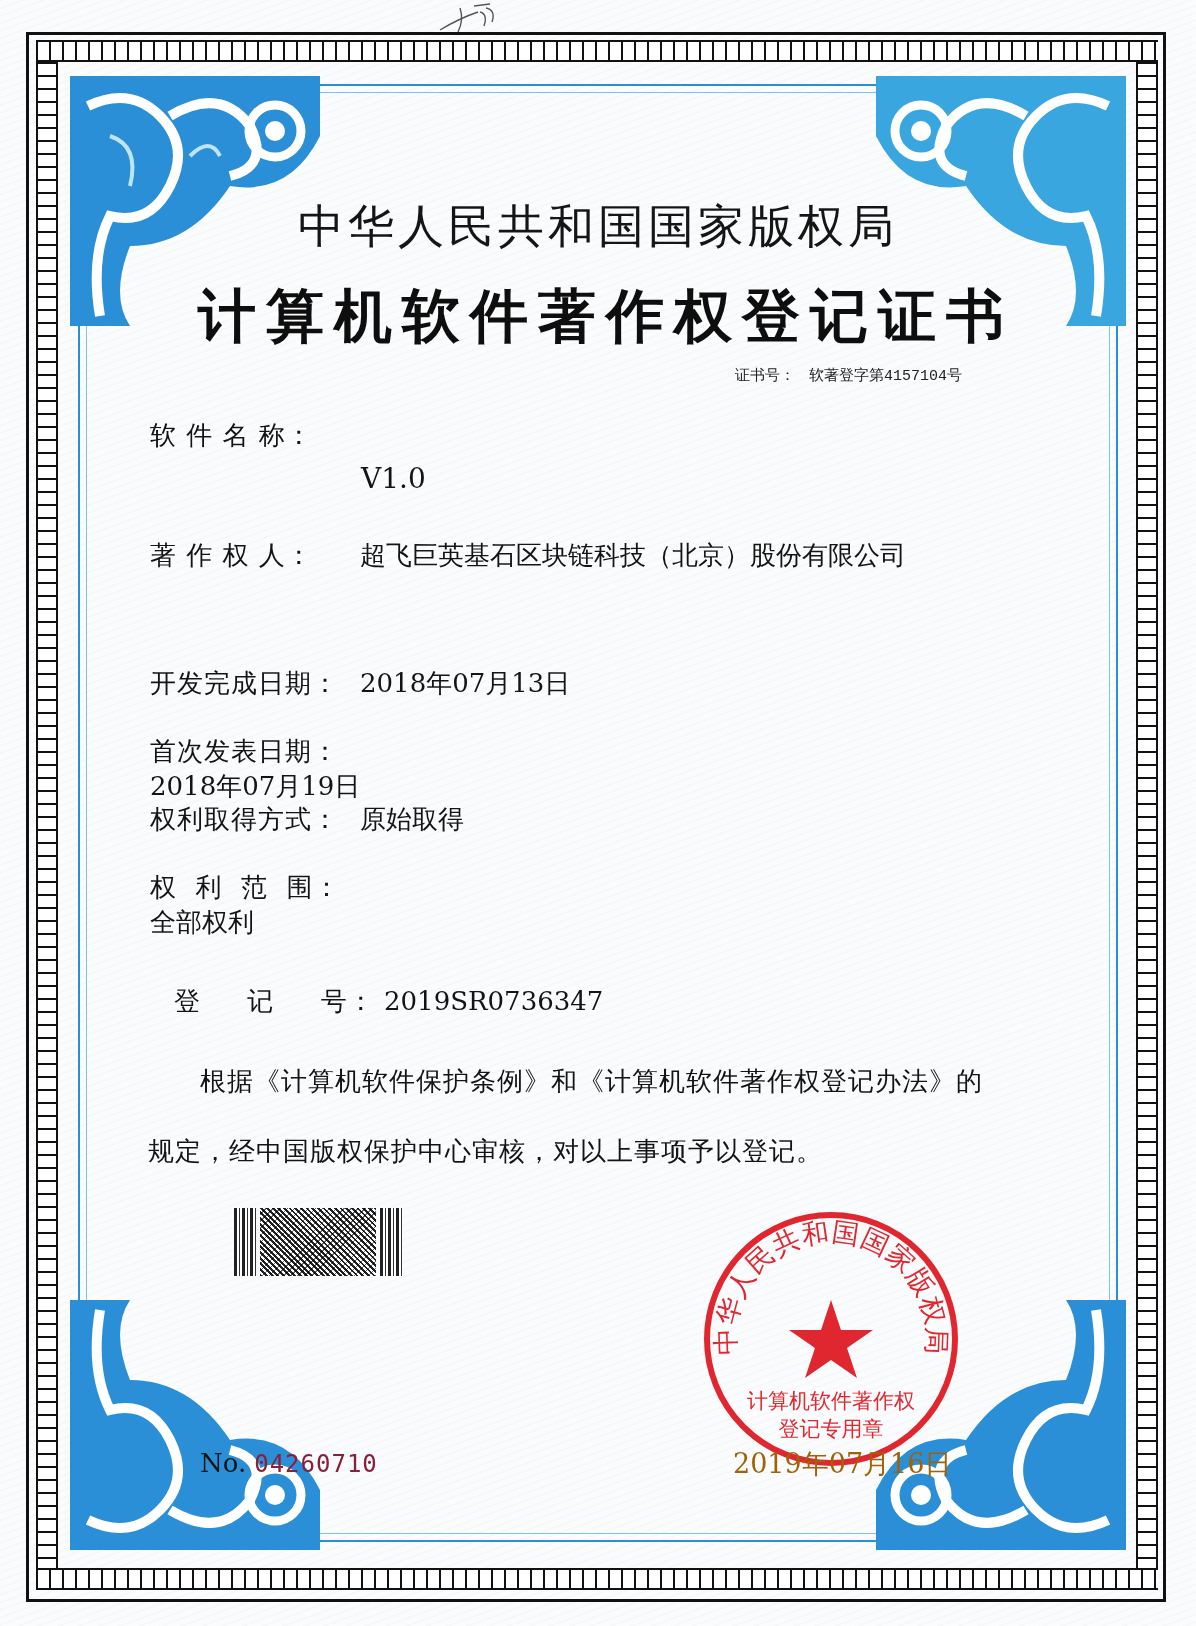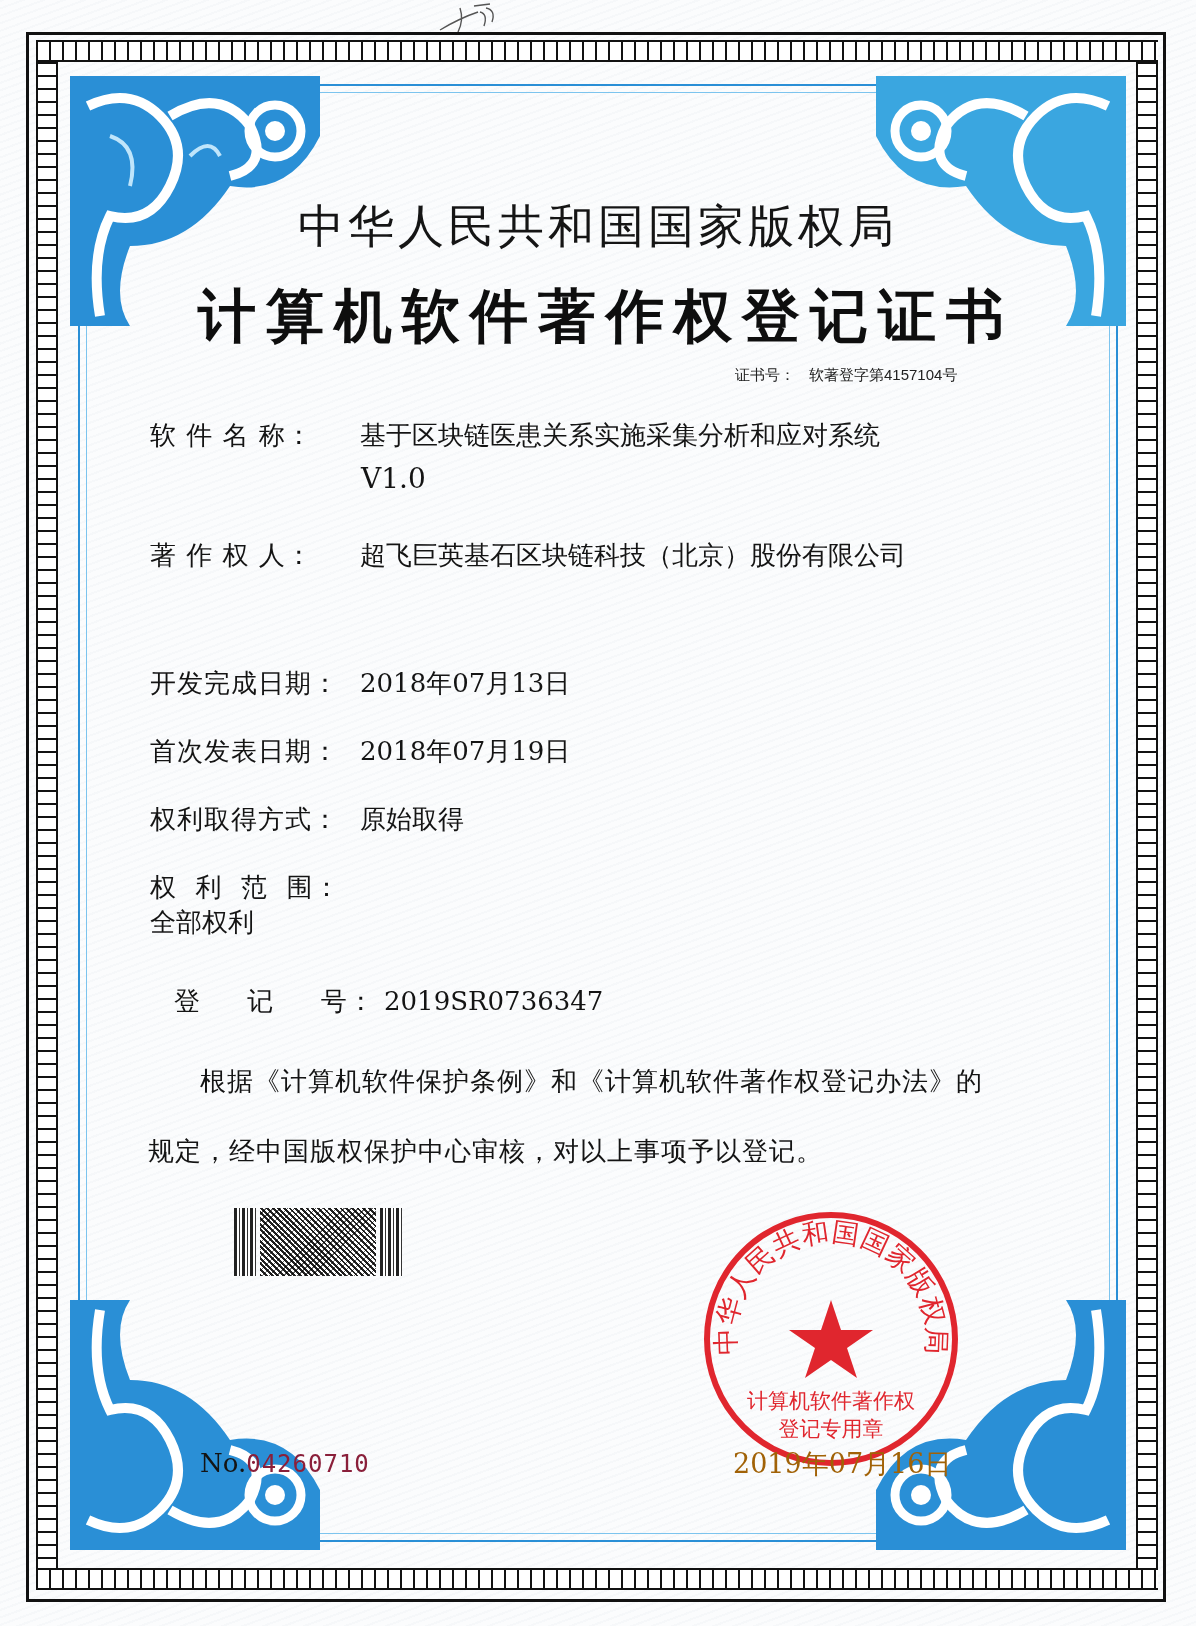--- a/index.html
+++ b/index.html
@@ -65,21 +65,21 @@
     font-family: "DejaVu Sans", "Liberation Sans", sans-serif;
     font-size: 46px; letter-spacing: 4px; color: #151515;
   }
   .title2 {
     position: absolute; left: 8px; width: 1196px; top: 278px; text-align: center;
     font-family: "DejaVu Serif", "Liberation Serif", serif; font-weight: bold;
     font-size: 58px; letter-spacing: 10px; color: #0e0e0e;
   }
   .cert-no {
     position: absolute; left: 735px; top: 366px; font-size: 15px; color: #222;
-    font-family: Liberation Sans, sans-serif;
+    font-family: Liberation Mono, monospace;
   }
   .cert-no .lbl { margin-right: 14px; }
 
   .field {
     position: absolute; left: 150px; font-size: 26px; display: flex; align-items: baseline;
     font-family: "DejaVu Sans", "Liberation Sans", sans-serif;
   }
   .field .label { width: 210px; display: inline-block; white-space: pre; letter-spacing: 1px; }
   .field .value { display: inline-block; }
   .field .value.mono { font-family: "DejaVu Serif", "Liberation Serif", serif; }
@@ -105,21 +105,21 @@
       repeating-linear-gradient(45deg, #222 0 2px, #fff 2px 4px),
       repeating-linear-gradient(-45deg, rgba(0,0,0,0.6) 0 1px, transparent 1px 5px);
     background-blend-mode: multiply; }
 
   .no-line {
     position: absolute; left: 200px; top: 1448px; font-size: 26px;
     font-family: "DejaVu Serif", "Liberation Serif", serif;
   }
   .no-line .num {
     color: #8a1f3a; font-family: "DejaVu Sans Mono", "Liberation Mono", monospace;
-    margin-left: 0; font-size: 24px; letter-spacing: 1px;
+    margin-left: 8px; font-size: 24px; letter-spacing: 1px;
   }
   .issue-date {
     position: absolute; left: 733px; top: 1446px; font-size: 27px;
     font-family: "DejaVu Serif", "Liberation Serif", serif; color: #a16207;
   }
   .seal {
     position: absolute; left: 700px; top: 1208px; width: 262px; height: 262px;
   }
   .handwriting {
     position: absolute; left: 430px; top: 0px; width: 80px; height: 34px;
@@ -175,35 +175,34 @@
 
 <div class="title1">中华人民共和国国家版权局</div>
 <div class="title2">计算机软件著作权登记证书</div>
 
 <div class="cert-no">
   <span class="lbl">证书号：</span><span>软著登字第4157104号</span>
 </div>
 
 <div class="field" style="top:418px;">
   <span class="label">软 件 名 称：</span>
-  <span class="value">基于区块链医患关系实施采集分析和应对系统</span>
 </div>
 <div class="subval">V1.0</div>
 
 <div class="field" style="top:538px;justify-content:flex-end;">
   <span class="label">著 作 权 人：</span>
   <span class="value">超飞巨英基石区块链科技（北京）股份有限公司</span>
 </div>
 
 <div class="field" style="top:666px;">
   <span class="label">开发完成日期：</span>
   <span class="value mono">2018年07月13日</span>
 </div>
 
-<div class="field" style="top:734px;">
+<div class="field" style="top:734px;flex-direction:column;">
   <span class="label">首次发表日期：</span>
   <span class="value mono">2018年07月19日</span>
 </div>
 
 <div class="field" style="top:802px;justify-content:center;">
   <span class="label">权利取得方式：</span>
   <span class="value">原始取得</span>
 </div>
 
 <div class="field" style="top:870px;flex-direction:column;">

